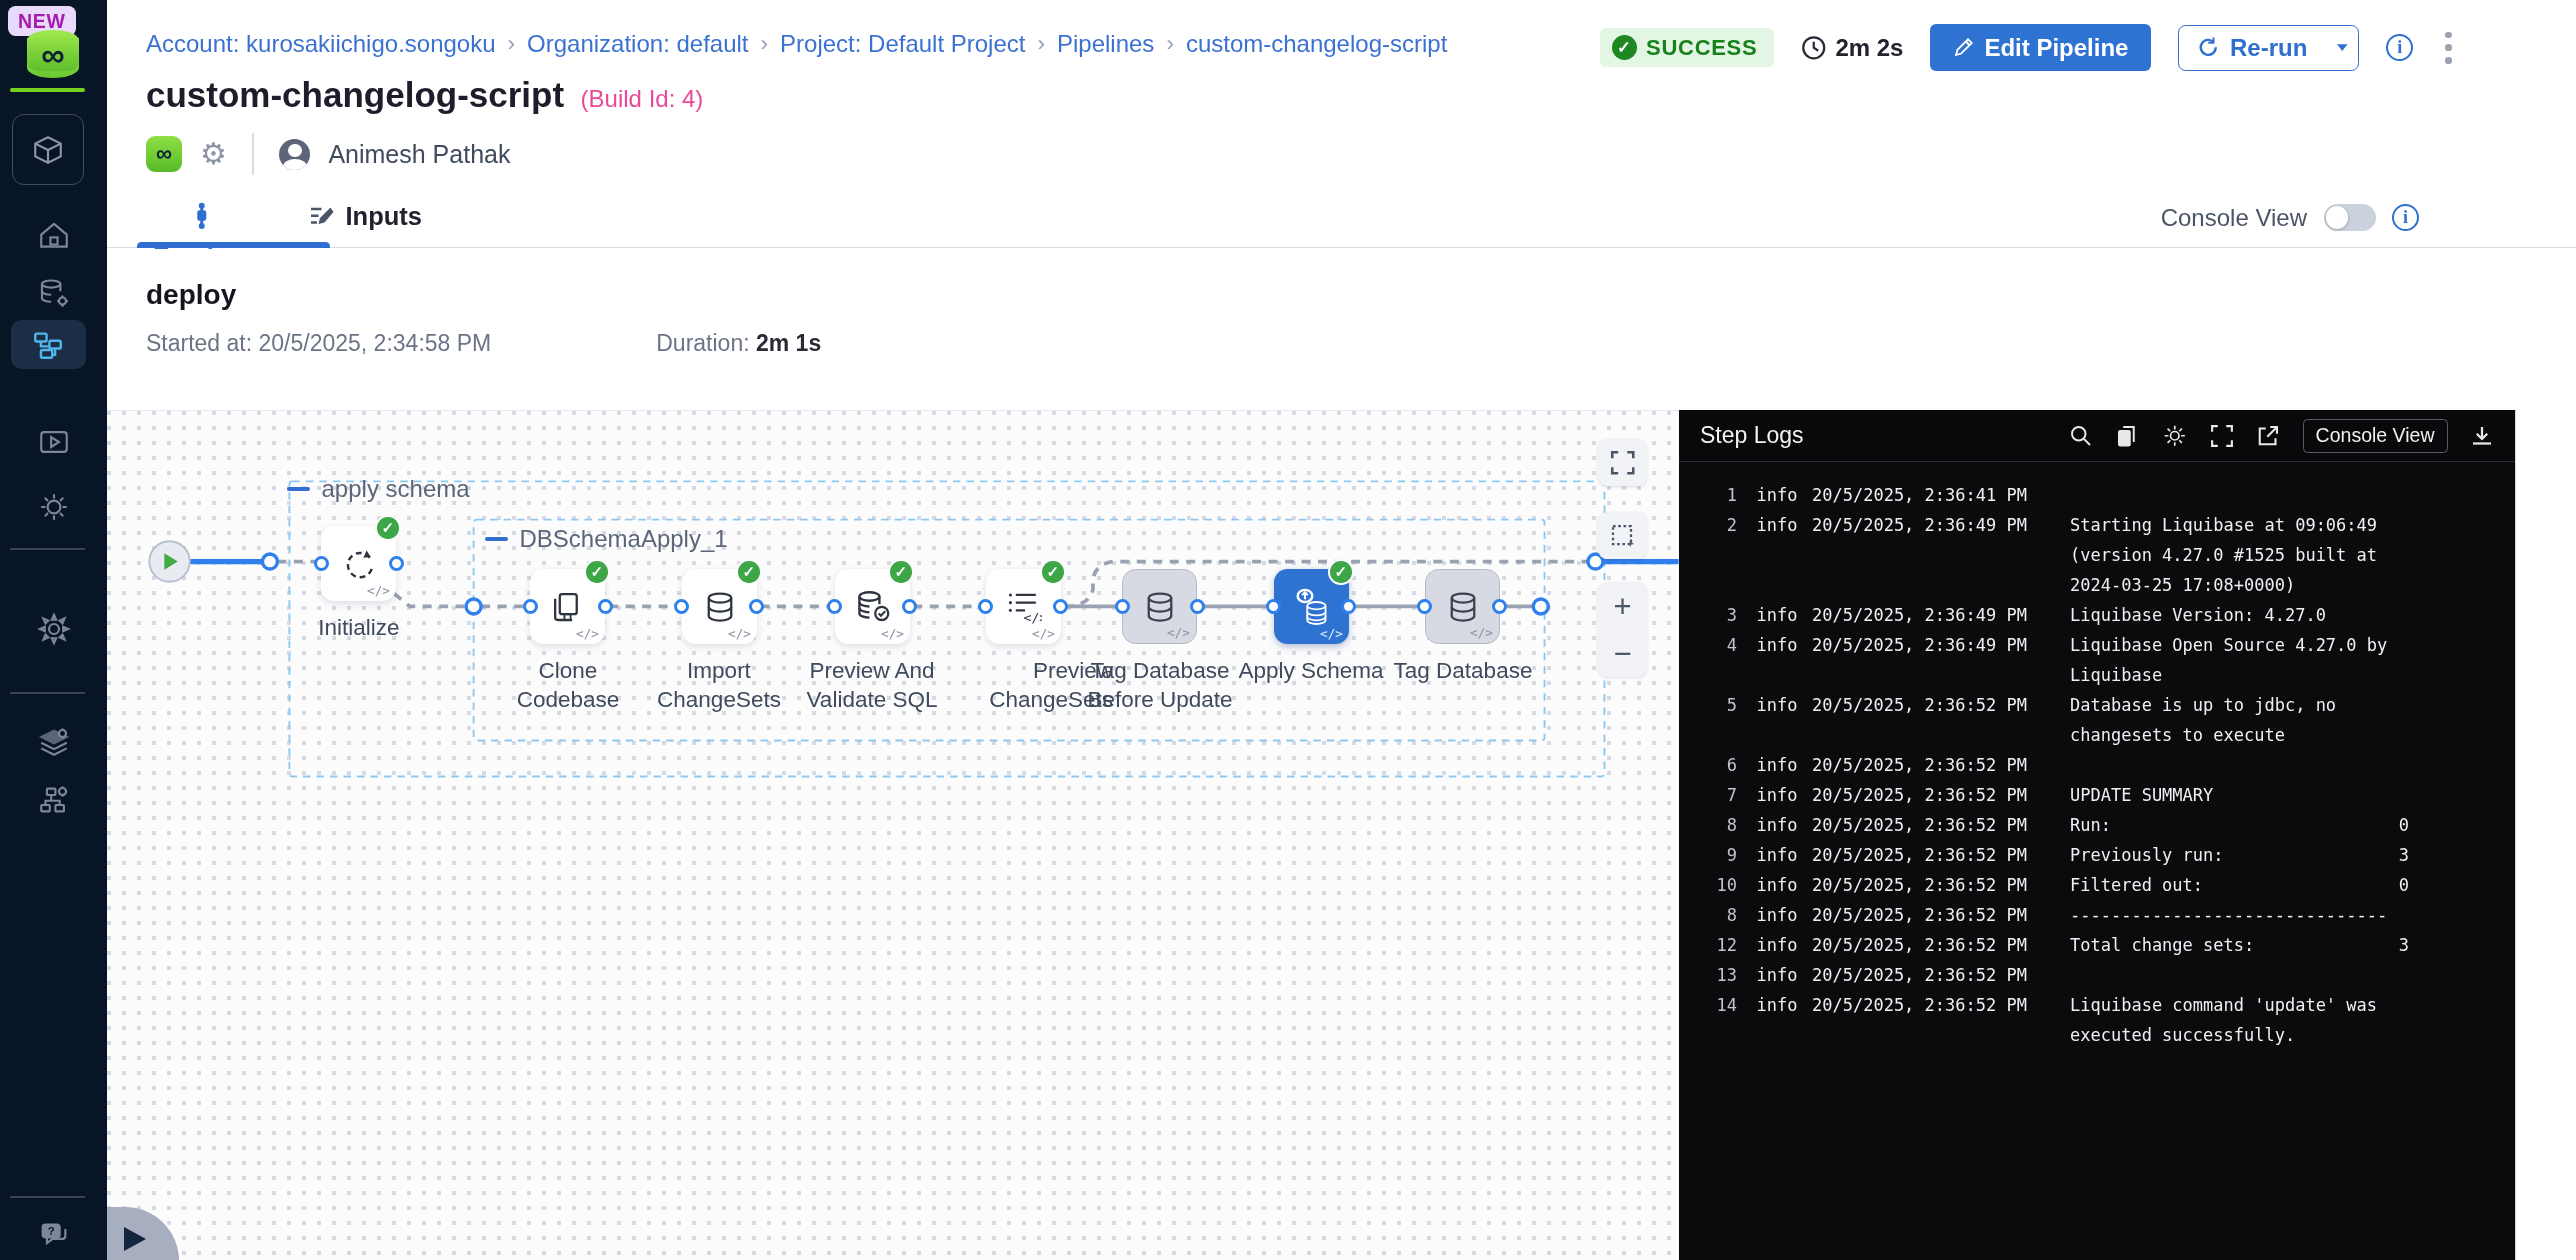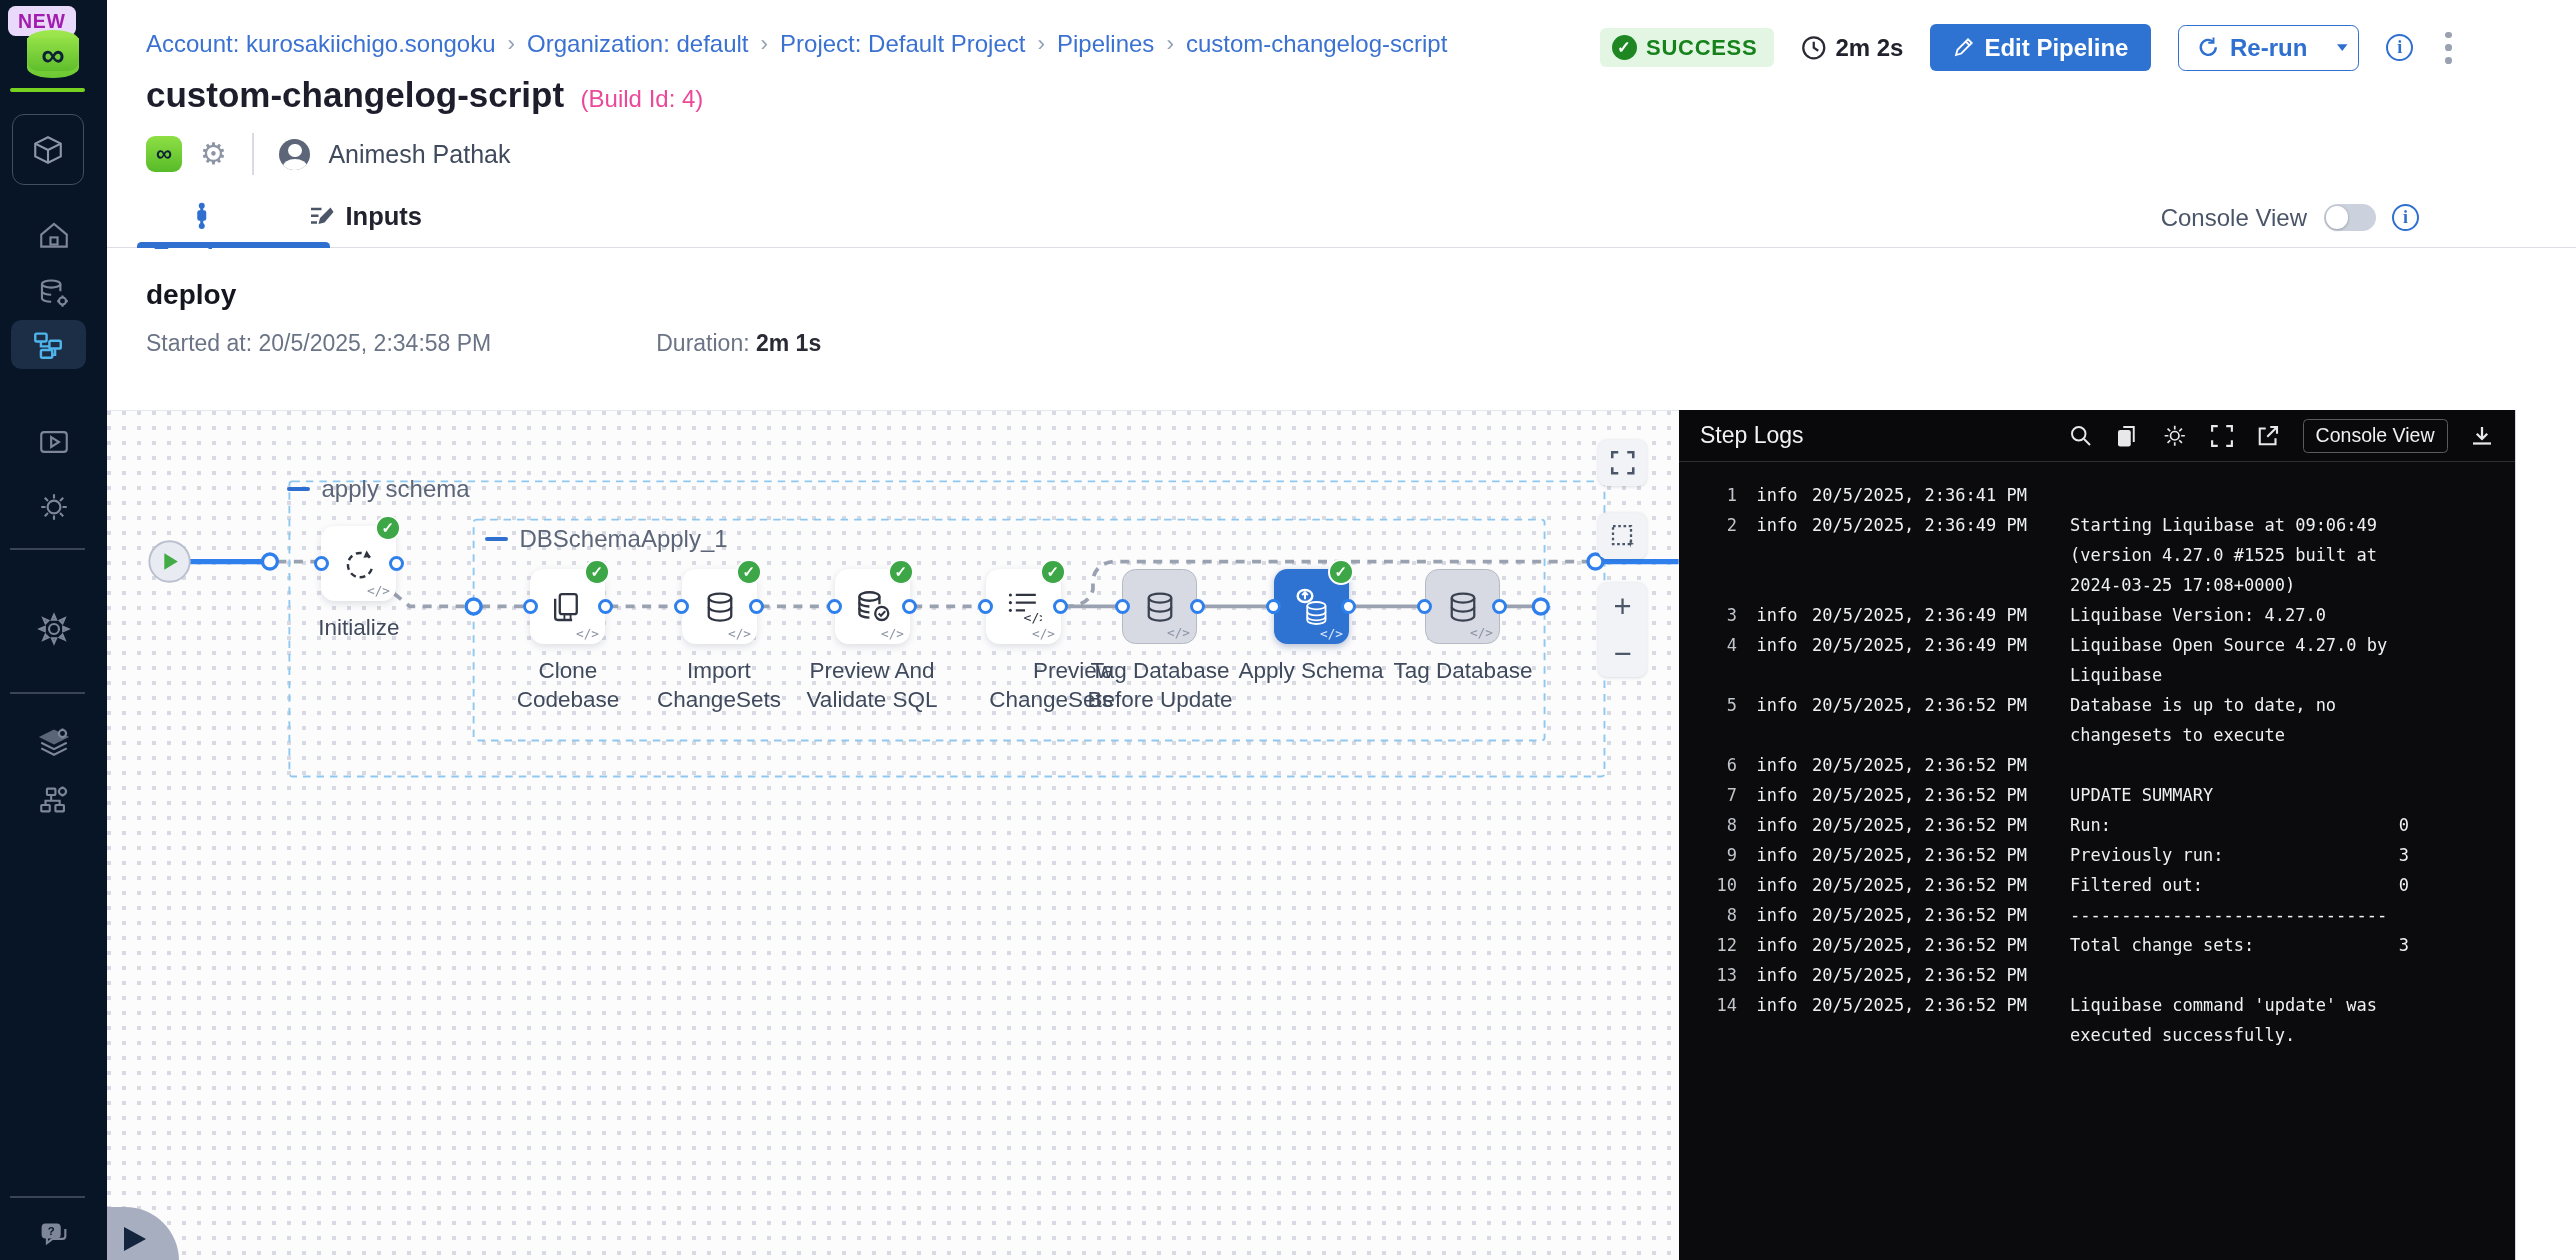--- a/index.html
+++ b/index.html
@@ -519,21 +519,21 @@
           <span class="ln-msg">
             <div class="ln-row">Liquibase Open Source 4.27.0 by</div>
             <div class="ln-row">Liquibase</div>
           </span>
         </div>
         <div class="logline">
           <span class="ln-num">5</span>
           <span class="ln-lvl">info</span>
           <span class="ln-time">20/5/2025, 2:36:52 PM</span>
           <span class="ln-msg">
-            <div class="ln-row">Database is up to date, no</div>
+            <div class="ln-row">Database is up to jdbc, no</div>
             <div class="ln-row">changesets to execute</div>
           </span>
         </div>
         <div class="logline">
           <span class="ln-num">6</span>
           <span class="ln-lvl">info</span>
           <span class="ln-time">20/5/2025, 2:36:52 PM</span>
           <span class="ln-msg">
             <div class="ln-row">&nbsp;</div>
           </span>

